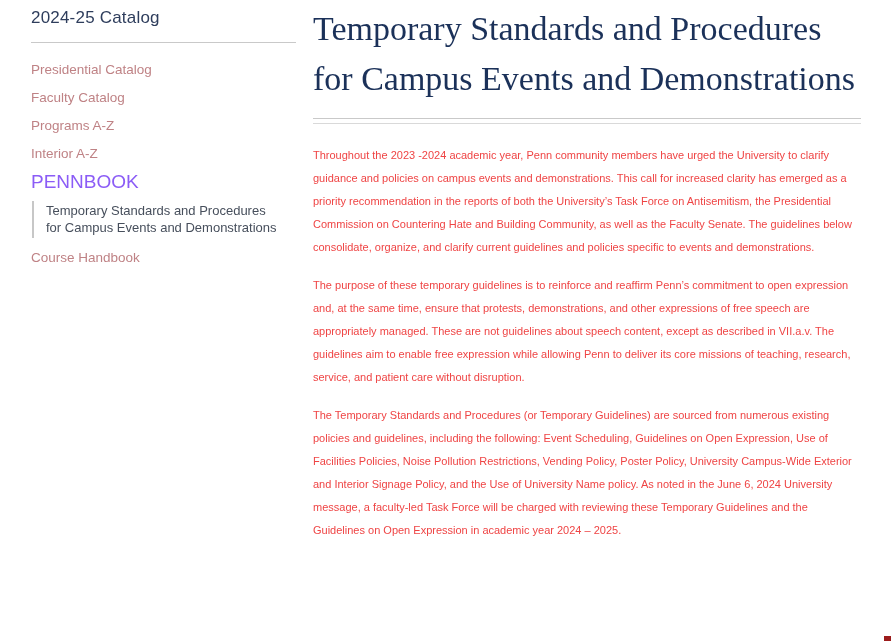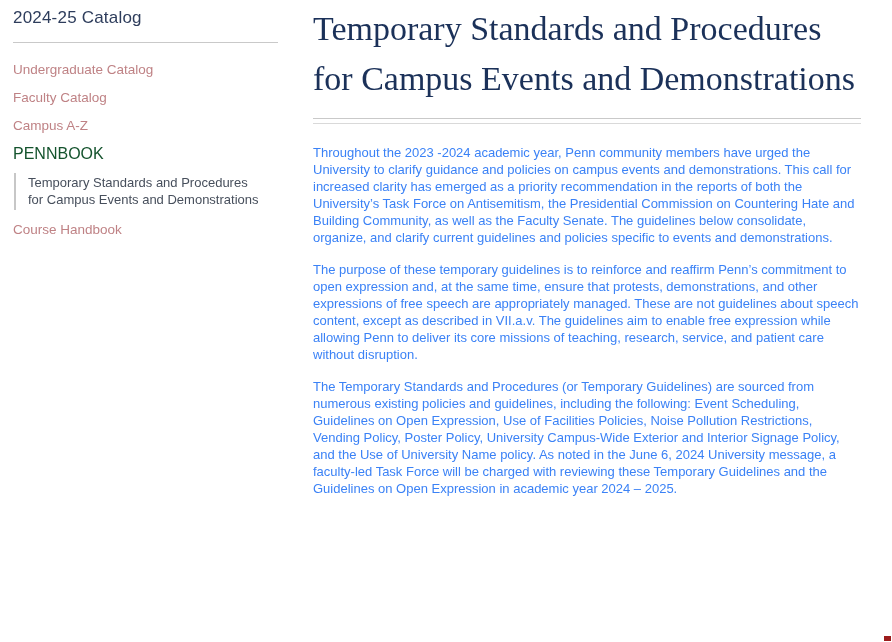--- a/index.html
+++ b/index.html
@@ -9,21 +9,21 @@
     width: 892px;
     height: 642px;
     background: #ffffff;
     overflow: hidden;
     font-family: "Liberation Sans", "DejaVu Sans", sans-serif;
   }
 
   
   .sidebar {
     position: absolute;
-    left: 13px;
+    left: 31px;
     top: 8px;
     width: 266px;
   }
   .sidebar-title {
     font-size: 17px;
     font-weight: 400;
     color: #2e3d5c;
     letter-spacing: 0.2px;
   }
   .sidebar-divider {
@@ -36,23 +36,23 @@
   .side-link {
     display: block;
     font-size: 13.5px;
     line-height: 28px;
     color: #bf8285;
     text-decoration: none;
     cursor: pointer;
   }
   .side-section {
     display: block;
-    font-size: 16px;
+    font-size: 19px;
     line-height: 28px;
-    color: #14532d;
+    color: #8b5cf6;
   }
   .side-active {
     display: block;
     margin: 5px 0 6px 1px;
     padding: 1px 0 2px 12px;
     border-left: 2px solid #c7c7c7;
     font-size: 13px;
     line-height: 17px;
     color: #474f5c;
     width: 250px;
@@ -75,23 +75,23 @@
     color: #1b3159;
   }
   .title-divider {
     margin-top: 14px;
     height: 6px;
     border-top: 1px solid #c9c9c9;
     border-bottom: 1px solid #d9d9d9;
   }
   .body-copy { margin-top: 20px; }
   .body-copy p {
-    font-size: 13px;
-    line-height: 17px;
-    color: #3b82f6;
+    font-size: 11px;
+    line-height: 23px;
+    color: #ef4444;
     margin-bottom: 15px;
   }
 
   
   .corner-mark {
     position: absolute;
     right: 1px;
     bottom: 1px;
     width: 7px;
     height: 5px;
@@ -100,23 +100,24 @@
 </style>
 </head>
 <body>
 
 <div class="page">
 
   <nav class="sidebar">
     <div class="sidebar-title">2024-25 Catalog</div>
     <hr class="sidebar-divider">
     <div class="sidebar-nav">
-      <a class="side-link">Undergraduate Catalog</a>
+      <a class="side-link">Presidential Catalog</a>
       <a class="side-link">Faculty Catalog</a>
-      <a class="side-link">Campus A-Z</a>
+      <a class="side-link">Programs A-Z</a>
+      <a class="side-link">Interior A-Z</a>
       <span class="side-section">PENNBOOK</span>
       <a class="side-active">Temporary Standards and Procedures for Campus Events and Demonstrations</a>
       <a class="side-link">Course Handbook</a>
     </div>
   </nav>
 
   <main class="main">
     <h1 class="page-title">Temporary Standards and Procedures for Campus Events and Demonstrations</h1>
     <div class="title-divider"></div>
     <div class="body-copy">

